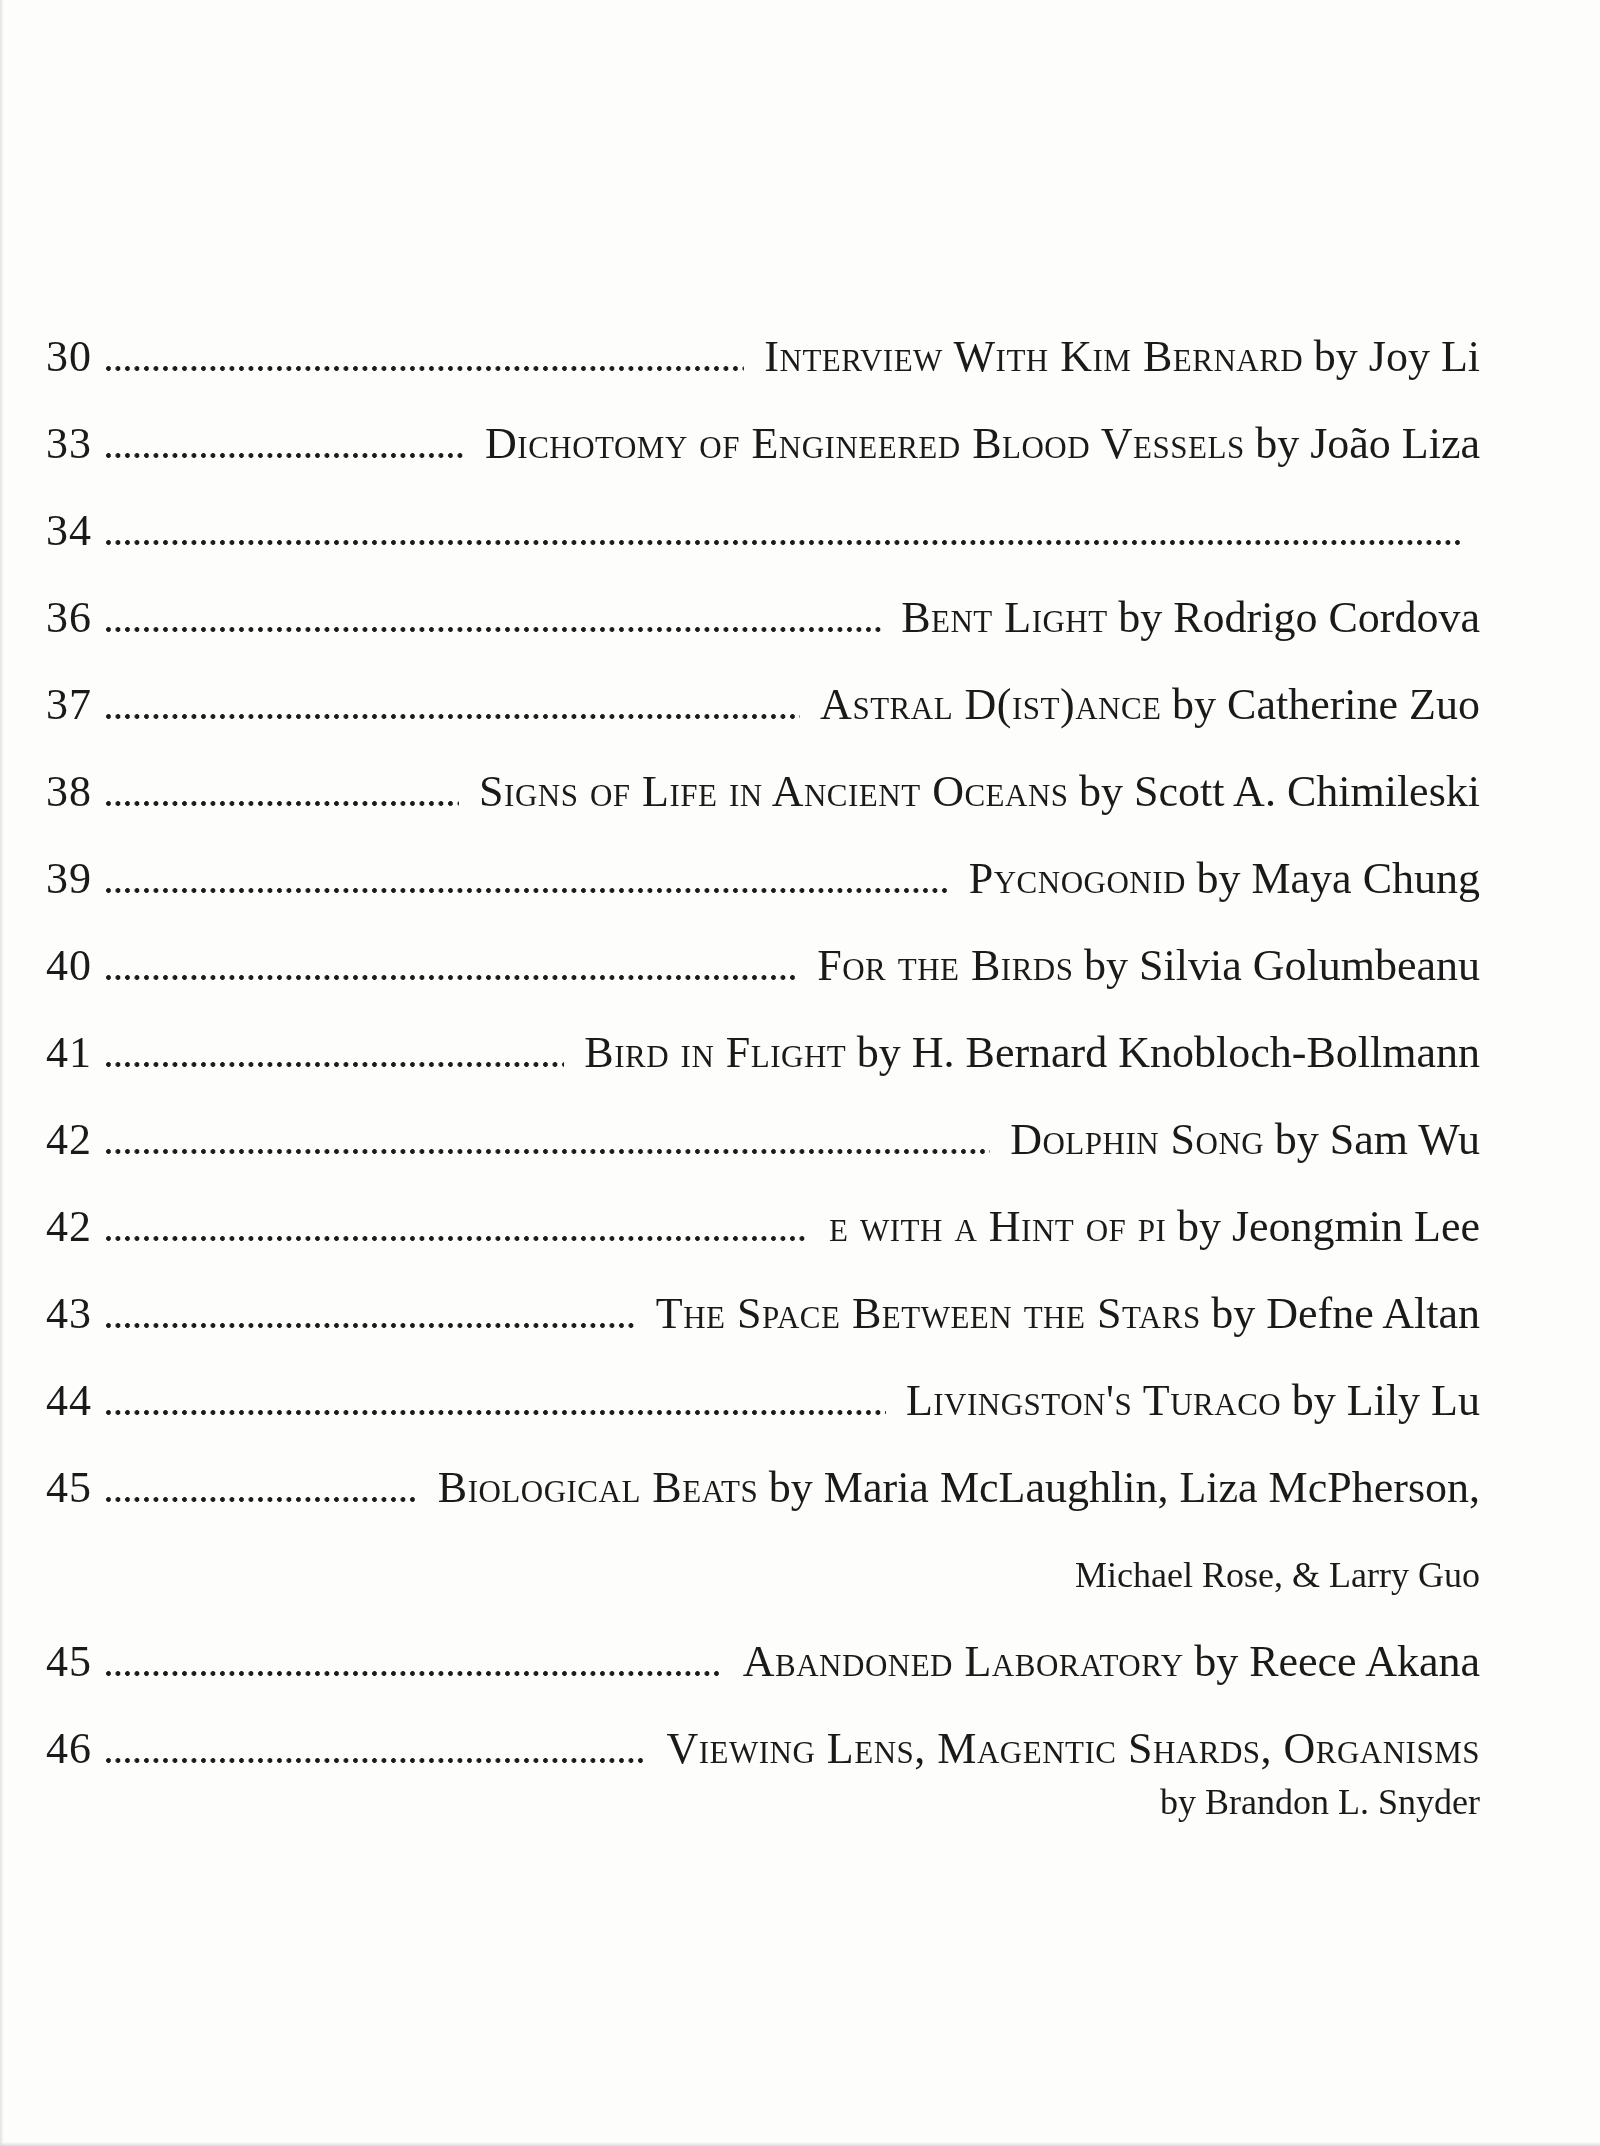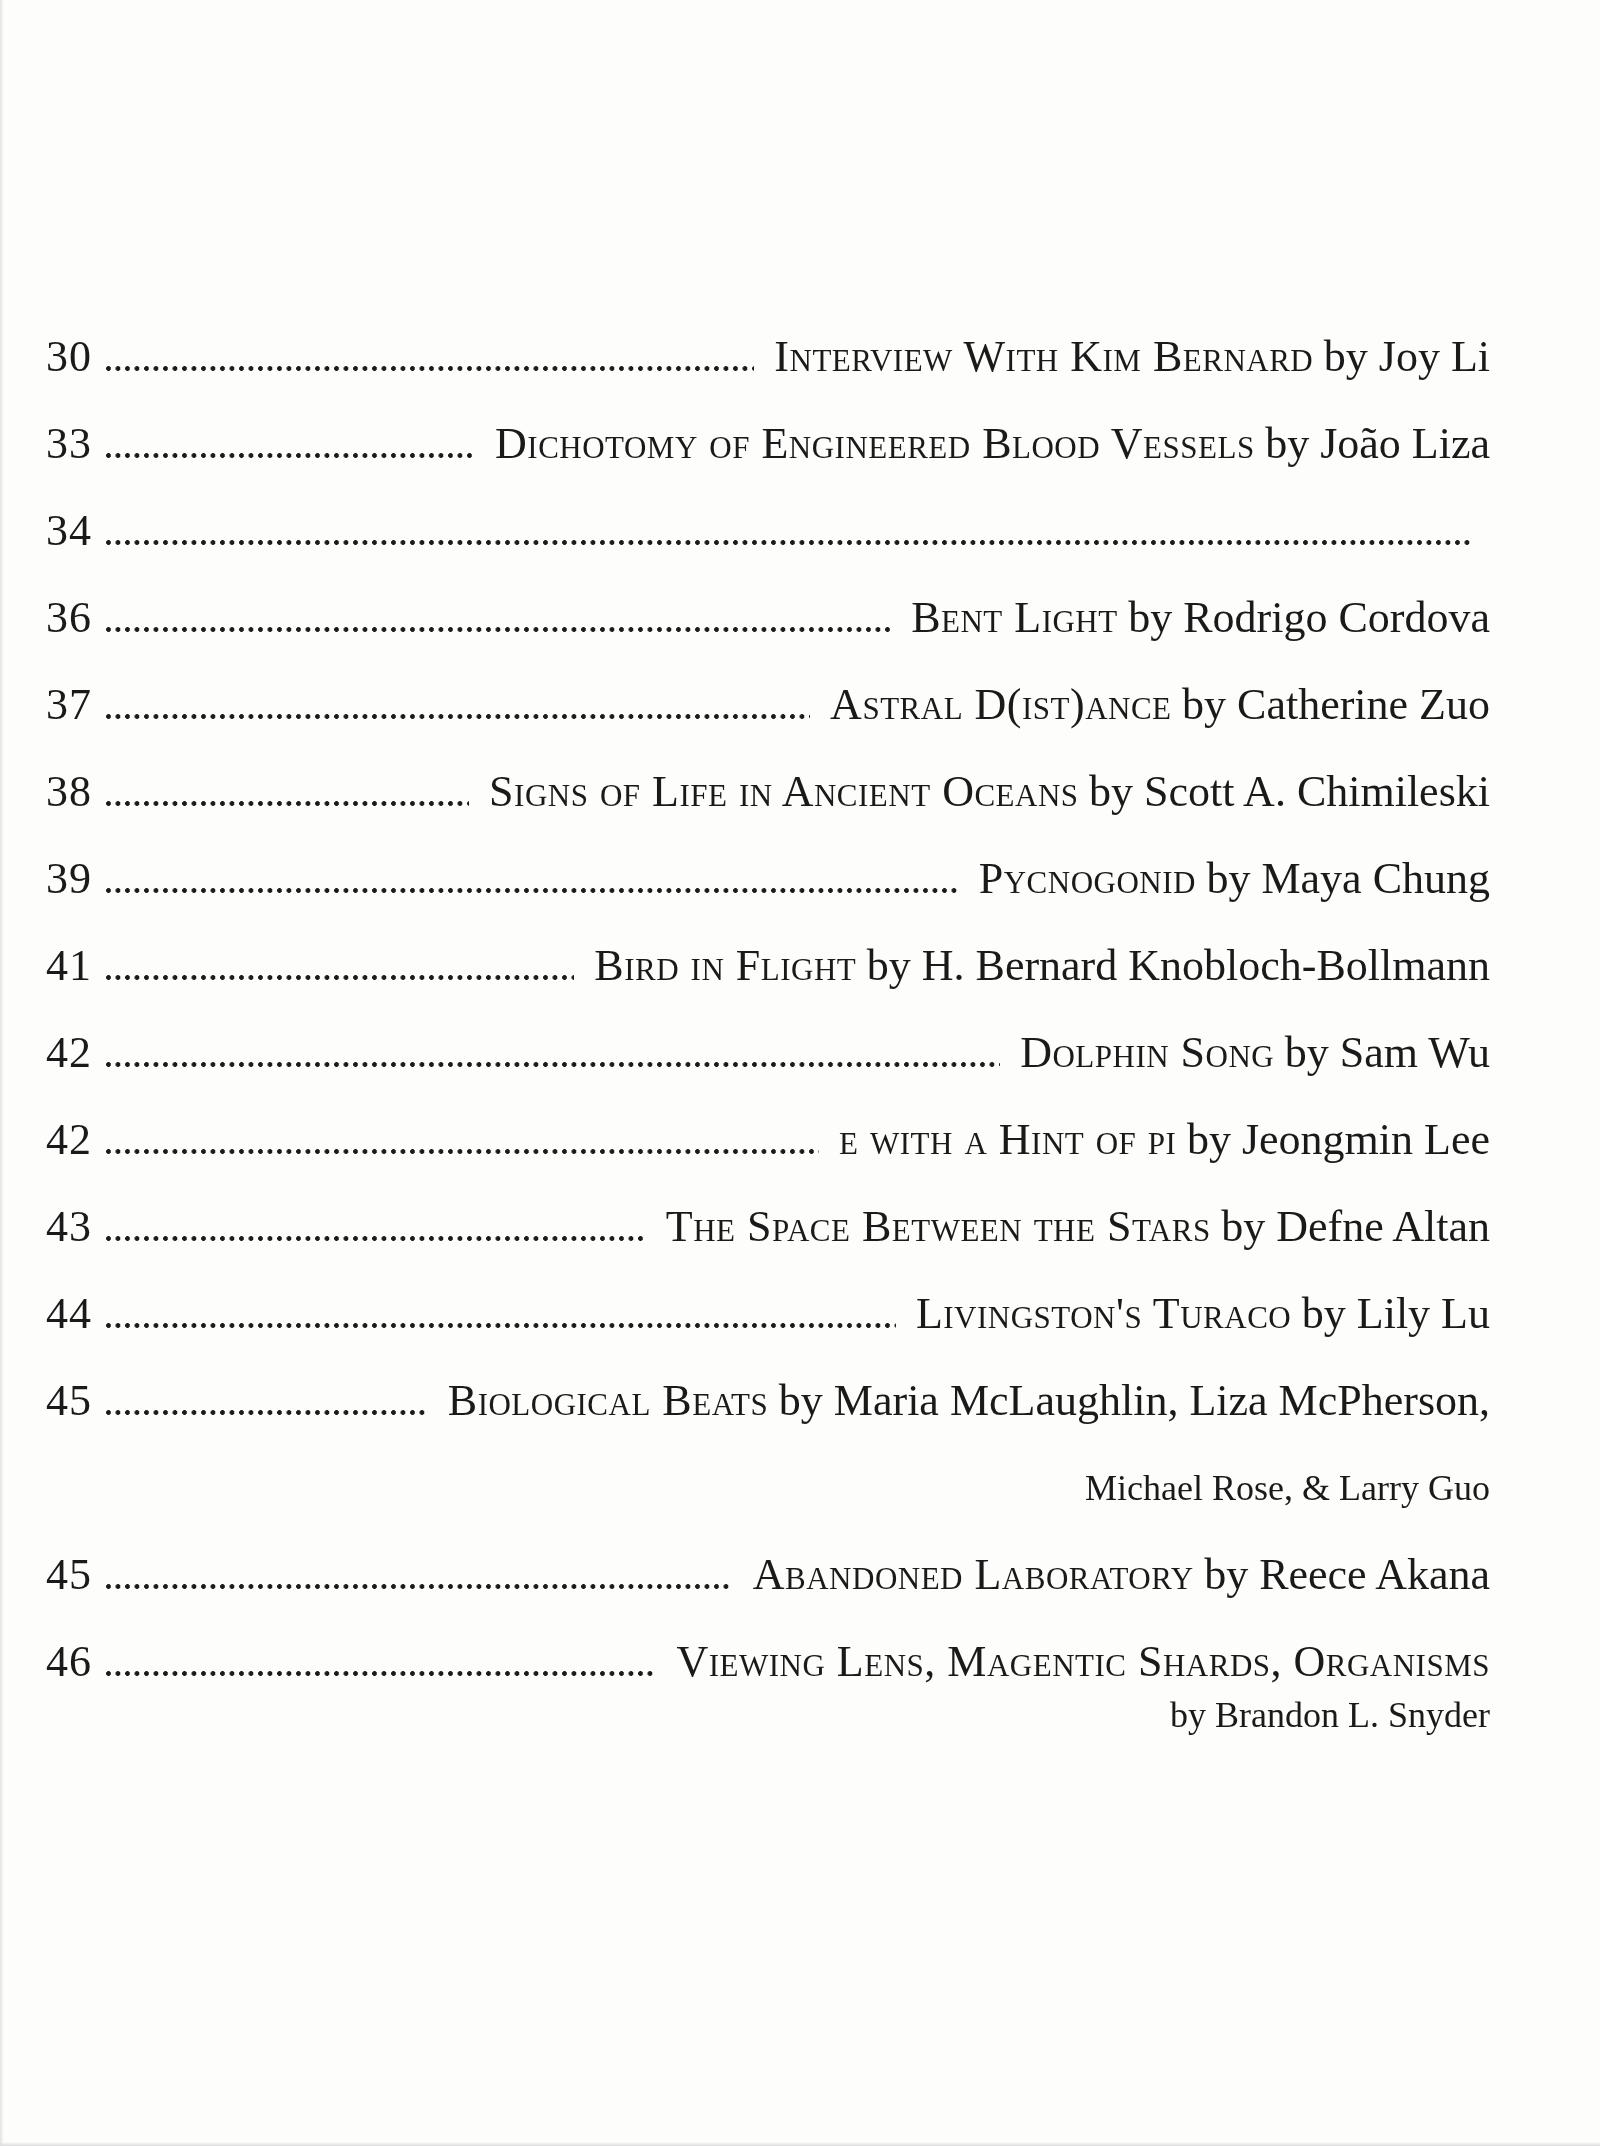--- a/index.html
+++ b/index.html
@@ -18,21 +18,21 @@
   .edge-left {
     position: absolute; left: 0; top: 0; width: 4px; height: 100%;
     background: linear-gradient(to right, #dfe5e2, rgba(255,255,255,0));
   }
   .edge-bottom {
     position: absolute; left: 0; bottom: 0; width: 100%; height: 4px;
     background: linear-gradient(to top, #dcdcdc, rgba(255,255,255,0));
   }
   .toc {
     position: absolute;
-    left: 46px; right: 110px; top: 332px;
+    left: 46px; right: 120px; top: 332px;
   }
   .toc-line {
     display: flex;
     align-items: baseline;
     font-size: 44px;
     line-height: 50px;
     margin-bottom: 37px;
     color: #1a1a1a;
   }
   .toc-line.tight { margin-bottom: 3px; }
@@ -113,20 +113,25 @@
       <span class="leader"></span>
       <span class="entry"><span class="t">Signs of Life in Ancient Oceans</span><span class="by">by Scott A. Chimileski</span></span>
     </div>
 
     <div class="toc-line">
       <span class="num">39</span>
       <span class="leader"></span>
       <span class="entry"><span class="t">Pycnogonid</span><span class="by">by Maya Chung</span></span>
     </div>
 
+    <div class="toc-line">
+      <span class="num">40</span>
+      <span class="leader"></span>
+      <span class="entry"><span class="t">For the Birds</span><span class="by">by Silvia Golumbeanu</span></span>
+    </div>
 
     <div class="toc-line">
       <span class="num">41</span>
       <span class="leader"></span>
       <span class="entry"><span class="t">Bird in Flight</span><span class="by">by H. Bernard Knobloch-Bollmann</span></span>
     </div>
 
     <div class="toc-line">
       <span class="num">42</span>
       <span class="leader"></span>

